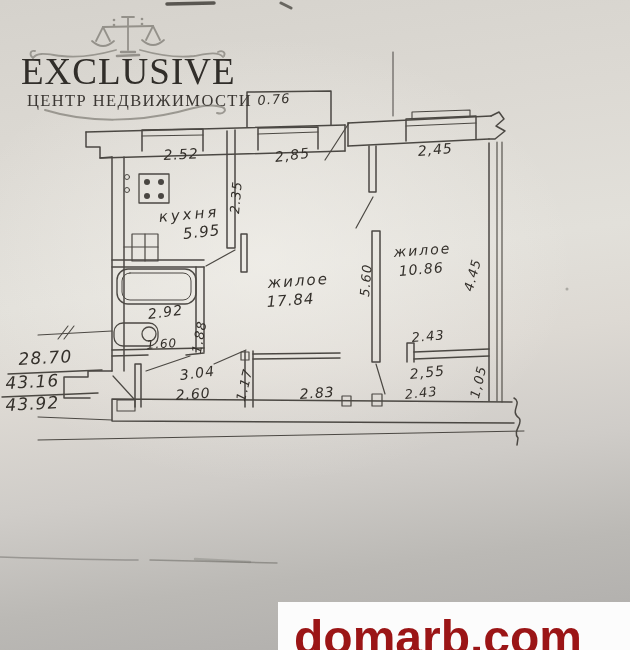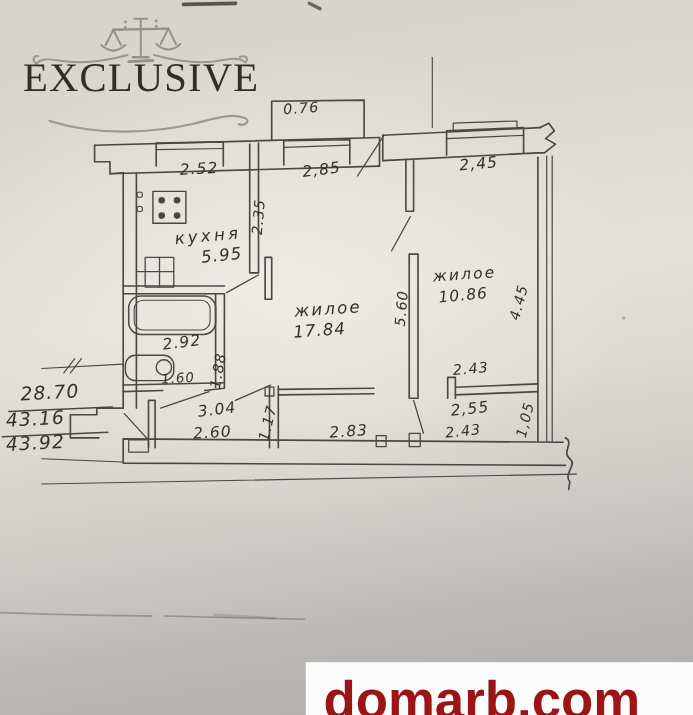--- a/index.html
+++ b/index.html
@@ -156,20 +156,21 @@
     <g stroke="#8f8c85" fill="none" stroke-width="1.8" stroke-linecap="round" opacity="0.85">
       <path d="M33,58 C38,51 50,55 62,56 C80,58 98,55 116,50"></path>
       <path d="M33,58 C29,55 30,50 35,51"></path>
       <path d="M140,50 C158,55 176,58 194,56 C206,54 218,51 223,57"></path>
       <path d="M218,52 C222,50 226,52 224,56"></path>
       <path d="M45,110 C90,124 140,121 178,112 C198,107 210,103 222,107 C228,109 224,115 217,113" stroke-width="2"></path>
     </g>
   </svg>
 
   <div class="logo-title">EXCLUSIVE</div>
+  <div class="logo-sub">ЦЕНТР НЕДВИЖИМОСТИ</div>
 
   <span class="lbl" style="left:158px;top:208px;font-size:15px;letter-spacing:3px;transform:rotate(-5deg);">кухня</span>
   <span class="lbl" style="left:182px;top:225px;font-size:15px;transform:rotate(-6deg);">5.95</span>
   <span class="lbl" style="left:267px;top:274px;font-size:15px;letter-spacing:2px;transform:rotate(-4deg);">жилое</span>
   <span class="lbl" style="left:266px;top:293px;font-size:15px;transform:rotate(-4deg);">17.84</span>
   <span class="lbl" style="left:393px;top:244px;font-size:14px;letter-spacing:2px;transform:rotate(-4deg);">жилое</span>
   <span class="lbl" style="left:398px;top:263px;font-size:14px;transform:rotate(-5deg);">10.86</span>
 
   <span class="lbl" style="left:257px;top:93px;font-size:13px;transform:rotate(-4deg);">0.76</span>
   <span class="lbl" style="left:163px;top:147px;font-size:14px;transform:rotate(-3deg);">2.52</span>

